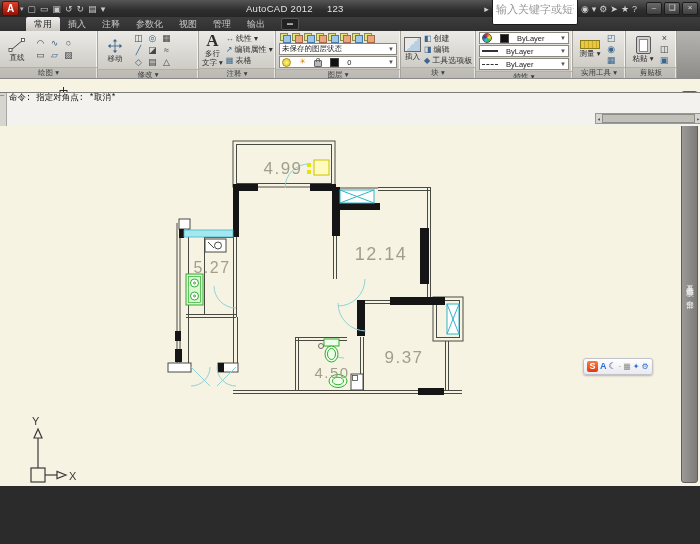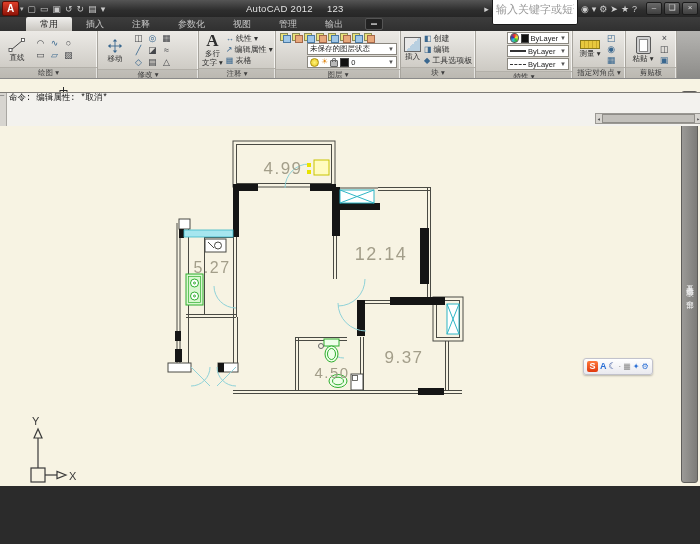--- a/index.html
+++ b/index.html
@@ -21,42 +21,42 @@
     padding:10px 3px;color:#444;}
   .ic-search::placeholder{color:#999;}
   .ic-ico{font-size:9px;color:#cfcfcf;}
   .win-btns{display:flex;gap:2px;margin-left:6px;}
   .win-btn{width:14px;height:11px;background:linear-gradient(#6a6a6a,#3f3f3f);border:1px solid #1c1c1c;border-radius:2px;
     color:#ddd;font-size:8px;line-height:10px;text-align:center;}
 
   
   .rtabs{height:14px;background:linear-gradient(#3d3d3d,#303030);display:flex;align-items:flex-end;
     padding-left:26px;font-size:9px;color:#c9c9c9;}
-  .rtab{padding:1px 14px;line-height:12px;cursor:default;}
+  .rtab{padding:1px 8px;line-height:12px;cursor:default;}
   .rtab.active{background:linear-gradient(#efeeec,#c9c6c0);color:#1e1e1e;border-radius:2px 2px 0 0;}
   .rtab-collapse{margin-left:8px;width:16px;height:10px;background:#222;border:1px solid #555;border-radius:2px;
     color:#aaa;font-size:6px;text-align:center;line-height:9px;margin-bottom:1px;}
 
   
   .ribbon{height:47px;display:flex;background:linear-gradient(#eceae6,#c7c4bd);font-size:8px;color:#333;}
   .panel{display:flex;flex-direction:column;border-right:1px solid #a8a59e;box-shadow:inset -1px 0 0 #f4f3f0;}
   .pbody{flex:1;display:flex;align-items:center;padding:1px 3px;gap:3px;}
   .plabel{height:10px;line-height:10px;text-align:center;font-size:7.5px;color:#3e3e3e;
     background:rgba(0,0,0,.06);border-top:1px solid #b3b0a9;white-space:nowrap;padding:0 2px;}
   .bigbtn{display:flex;flex-direction:column;align-items:center;justify-content:center;width:28px;gap:1px;}
   .bigbtn .blabel{font-size:7.5px;color:#2e2e2e;white-space:nowrap;line-height:8px;text-align:center;}
   .migrid{display:grid;grid-template-columns:repeat(3,13px);grid-auto-rows:12px;gap:0 1px;}
   .mi{font-size:9px;line-height:12px;text-align:center;color:#44464a;}
   .mi.c2{color:#39678f;}
   .bigA{font-size:17px;font-weight:bold;color:#2e2e2e;line-height:17px;font-family:"Liberation Serif",serif;}
   .annitems{display:flex;flex-direction:column;gap:1px;}
   .annitem{display:flex;align-items:center;gap:2px;height:10px;white-space:nowrap;}
   .annitem .g{color:#39678f;font-size:8px;}
   .combo{background:#fff;border:1px solid #8b8880;height:10px;display:flex;align-items:center;
-    font-size:7.5px;color:#222;padding:0 2px;gap:2px;white-space:nowrap;margin-left:28px;}
+    font-size:7.5px;color:#222;padding:0 2px;gap:8px;white-space:nowrap;}
   .combo .car{margin-left:auto;color:#555;font-size:6px;}
   .lyr-tools{display:flex;gap:1px;}
   .lt{width:11px;height:10px;position:relative;}
   .lt::before{content:"";position:absolute;left:1px;top:1px;width:6px;height:6px;background:#e9e27b;border:1px solid #8a8a55;}
   .lt::after{content:"";position:absolute;left:4px;top:3px;width:6px;height:6px;background:#9fc7e8;border:1px solid #4a7aa5;}
   .lt:nth-child(even)::after{background:#e8a87b;border-color:#a5684a;}
   .bulb{width:7px;height:7px;border-radius:50%;background:radial-gradient(#fff47a,#e8c318);border:1px solid #a98e10;}
   .sun{color:#e08a1a;font-size:8px;line-height:8px;}
   .locki{width:6px;height:5px;background:#b9b9b9;border:1px solid #666;border-radius:1px;position:relative;margin-top:2px;}
   .locki::before{content:"";position:absolute;left:1px;top:-3px;width:2px;height:3px;border:1px solid #666;border-bottom:none;border-radius:2px 2px 0 0;}
@@ -322,21 +322,21 @@
         <div class="bigbtn">
           <span class="ruler"></span>
           <span class="blabel">测量 ▾</span>
         </div>
         <div class="sidecol">
           <span class="mi c2">◰</span>
           <span class="mi c2">◉</span>
           <span class="mi c2">▦</span>
         </div>
       </div>
-      <div class="plabel">指定对角点 ▾</div>
+      <div class="plabel">实用工具 ▾</div>
     </div>
 
     <div class="panel" style="width:50px">
       <div class="pbody">
         <div class="bigbtn">
           <span class="clip"></span>
           <span class="blabel">粘贴 ▾</span>
         </div>
         <div class="sidecol">
           <span class="mi">×</span>
@@ -517,21 +517,21 @@
       <span>▸|</span>
     </div>
     <span class="mtab active" id="mtab0">模型</span>
     <span class="mtab" id="mtab1">布局1</span>
     <span class="mtab" id="mtab2">布局2</span>
   </div>
 
   <div class="cmdwin">
     <div class="cmdgrip"></div>
     <div class="cmdlines">
-      <div>命令: 编辑属性: *取消*</div>
+      <div>命令: 指定对角点: *取消*</div>
     </div>
     <div class="cmd-scroll">
       <span>◂</span>
       <span class="thumb"></span>
       <span>▸</span>
     </div>
   </div>
 
   <div class="statusbar">
     <span class="coords">47211.5387, 38531.9690, 0.0000</span>

